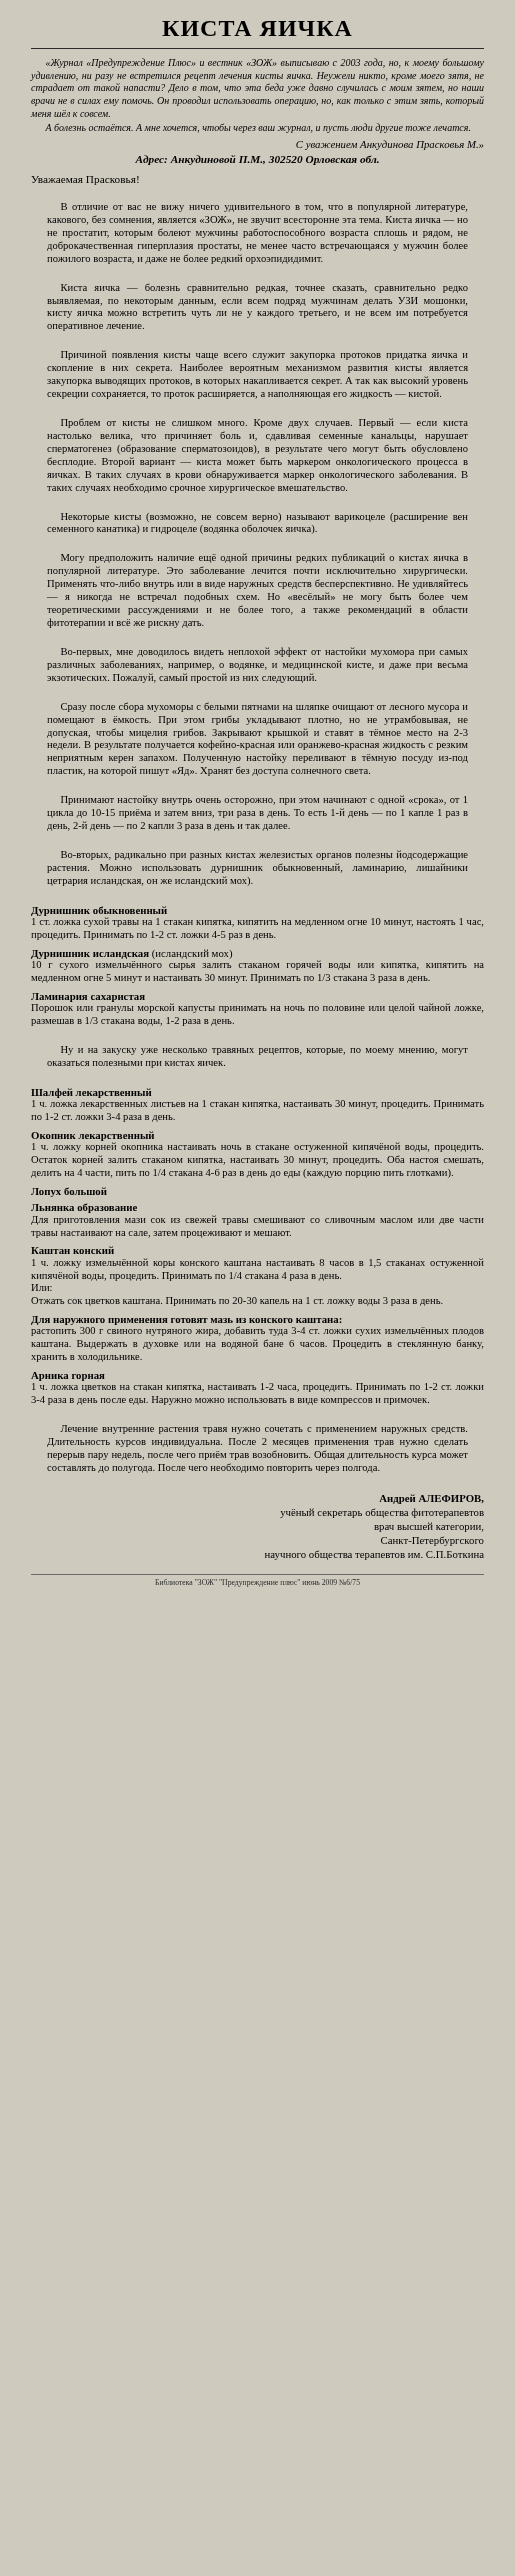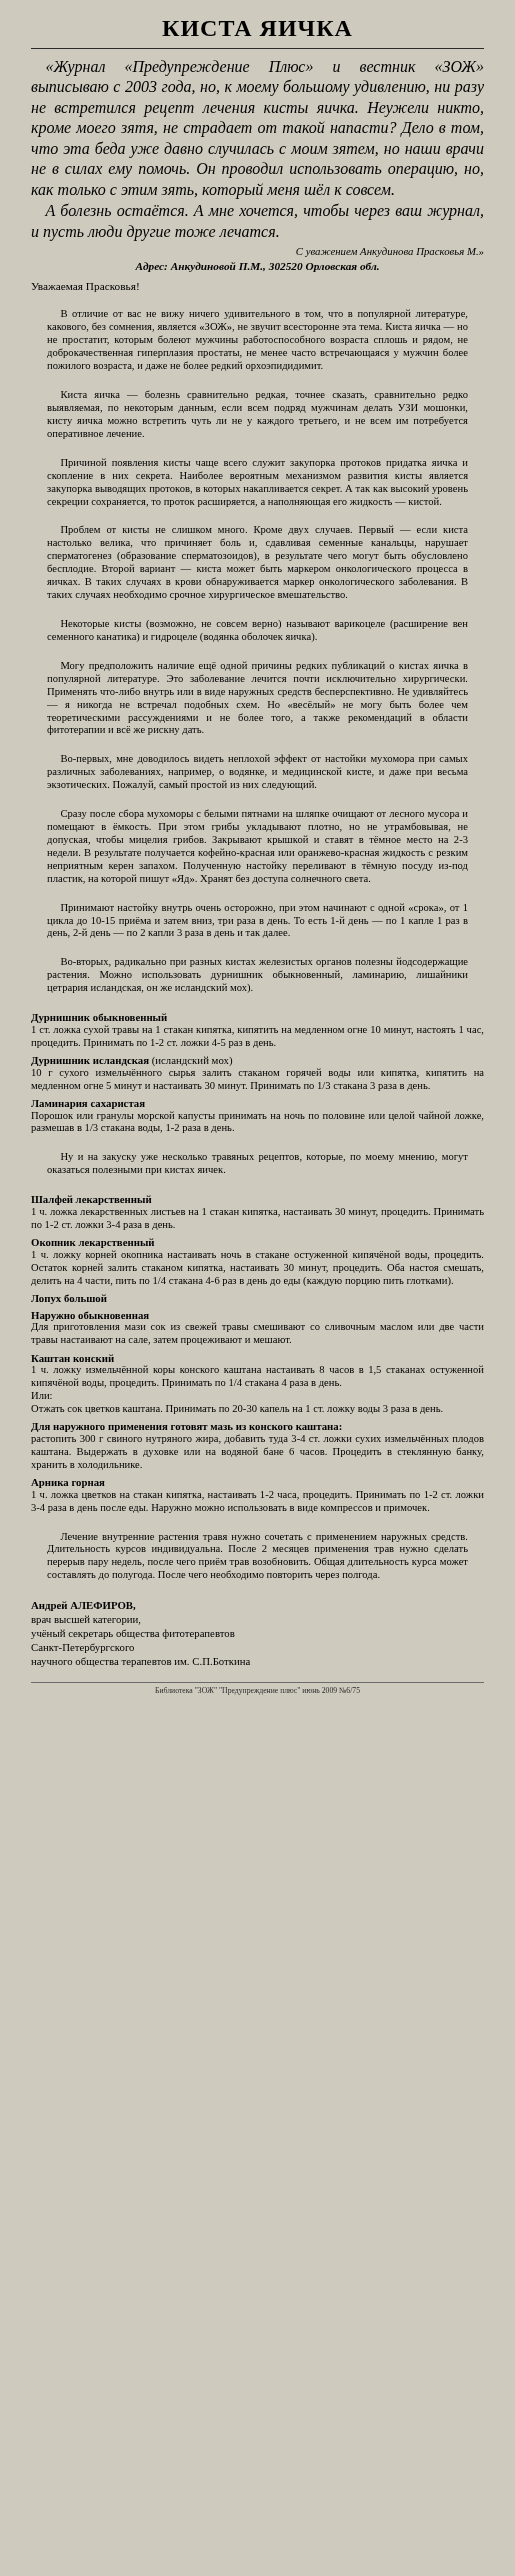--- a/index.html
+++ b/index.html
@@ -1,33 +1,33 @@
 <!DOCTYPE html>
 <html style="font-size:8.2px"><head>
 <meta charset="utf-8">
 <style>
   html,body{margin:0;padding:0;background:#cfcabe;}
   body{font-family:"Liberation Serif", serif;}
   .page{width:515px;min-height:2916px;background:#cfcabe;position:relative;box-sizing:border-box;padding:13.4px 31px 20.6px 31px;}
   .title{text-align:center;font-weight:bold;font-size:24px;letter-spacing:1px;font-family:"Liberation Serif", serif;margin:2.1px 0 5.2px 0;}
   .rule{border:0;border-top:1.5px double #2b2b2b;margin:4.1px 0 8.2px 0;height:0;}
-  .intro{font-style:italic;font-size:16px;line-height:1.28;text-align:justify;}
+  .intro{font-style:italic;font-size:10px;line-height:1.28;text-align:justify;}
   .intro p{margin:0 0 1px 0;text-indent:14.4px;}
   .sign{font-style:italic;text-align:right;font-size:10.8px;margin-top:3.1px;}
   .addr{font-weight:bold;font-style:italic;text-align:center;font-size:11.3px;margin:3.1px 0 8.2px 0;}
   .greet{font-size:11.3px;margin:4.1px 0 3.1px 0;}
   .body-text{font-size:10.6px;line-height:1.22;text-align:justify;}
   .body-text p{margin:16px;text-indent:13.4px;}
   h3.sec{font-size:10.8px;font-weight:bold;margin:5.2px 0 1px 0;text-align:left;}
   h3.sec .norm{font-weight:normal;font-style:normal;}
   .herb{font-size:10.8px;font-weight:bold;margin:4.6px 0 0.5px 0;}
   .herb .latin{font-weight:normal;}
   .small-note{font-size:10.6px;line-height:1.22;text-align:justify;}
   .small-note p{margin:0;text-indent:0;}
-  .signblock{margin-top:13.4px;font-size:10.8px;line-height:1.3;font-family:"Liberation Serif", serif;}
+  .signblock{margin-top:13.4px;text-align:right;font-size:10.8px;line-height:1.3;font-family:"Liberation Serif", serif;}
   .signblock .nm{font-weight:bold;}
   .footer{margin-top:13.4px;text-align:center;font-size:7.7px;color:#2b2b2b;border-top:0.5px solid #6b6b6b;padding-top:3.1px;}
 </style>
 </head>
 <body>
 
 <div class="page">
 
   <h1 class="title">КИСТА ЯИЧКА</h1>
   <hr class="rule">
@@ -88,21 +88,21 @@
     <p>1 ч. ложка лекарственных листьев на 1 стакан кипятка, настаивать 30 минут, процедить. Принимать по 1-2 ст. ложки 3-4 раза в день.</p>
   </div>
 
   <div class="herb">Окопник лекарственный</div>
   <div class="small-note">
     <p>1 ч. ложку корней окопника настаивать ночь в стакане остуженной кипячёной воды, процедить. Остаток корней залить стаканом кипятка, настаивать 30 минут, процедить. Оба настоя смешать, делить на 4 части, пить по 1/4 стакана 4-6 раз в день до еды (каждую порцию пить глотками).</p>
   </div>
 
   <div class="herb">Лопух большой</div>
 
-  <div class="herb">Наружно обыкновенная</div>
+  <div class="herb">Льнянка образование</div>
   <div class="small-note">
     <p>Для приготовления мази сок из свежей травы смешивают со сливочным маслом или две части травы настаивают на сале, затем процеживают и мешают.</p>
   </div>
 
   <div class="herb">Каштан конский</div>
   <div class="small-note">
     <p>1 ч. ложку измельчённой коры конского каштана настаивать 8 часов в 1,5 стаканах остуженной кипячёной воды, процедить. Принимать по 1/4 стакана 4 раза в день.</p>
     <p>Или:</p>
     <p>Отжать сок цветков каштана. Принимать по 20-30 капель на 1 ст. ложку воды 3 раза в день.</p>
   </div>
@@ -116,22 +116,22 @@
   <div class="small-note">
     <p>1 ч. ложка цветков на стакан кипятка, настаивать 1-2 часа, процедить. Принимать по 1-2 ст. ложки 3-4 раза в день после еды. Наружно можно использовать в виде компрессов и примочек.</p>
   </div>
 
   <div class="body-text">
     <p>Лечение внутренние растения травя нужно сочетать с применением наружных средств. Длительность курсов индивидуальна. После 2 месяцев применения трав нужно сделать перерыв пару недель, после чего приём трав возобновить. Общая длительность курса может составлять до полугода. После чего необходимо повторить через полгода.</p>
   </div>
 
   <div class="signblock">
     <div class="nm">Андрей АЛЕФИРОВ,</div>
+    <div>учёный секретарь общества фитотерапевтов</div>
     <div>врач высшей категории,</div>
-    <div>учёный секретарь общества фитотерапевтов</div>
     <div>Санкт-Петербургского</div>
     <div>научного общества терапевтов им. С.П.Боткина</div>
   </div>
 
   <div class="footer">Библиотека "ЗОЖ" "Предупреждение плюс" июнь 2009 №6/75</div>
 
 </div>
 
 
 </body></html>

